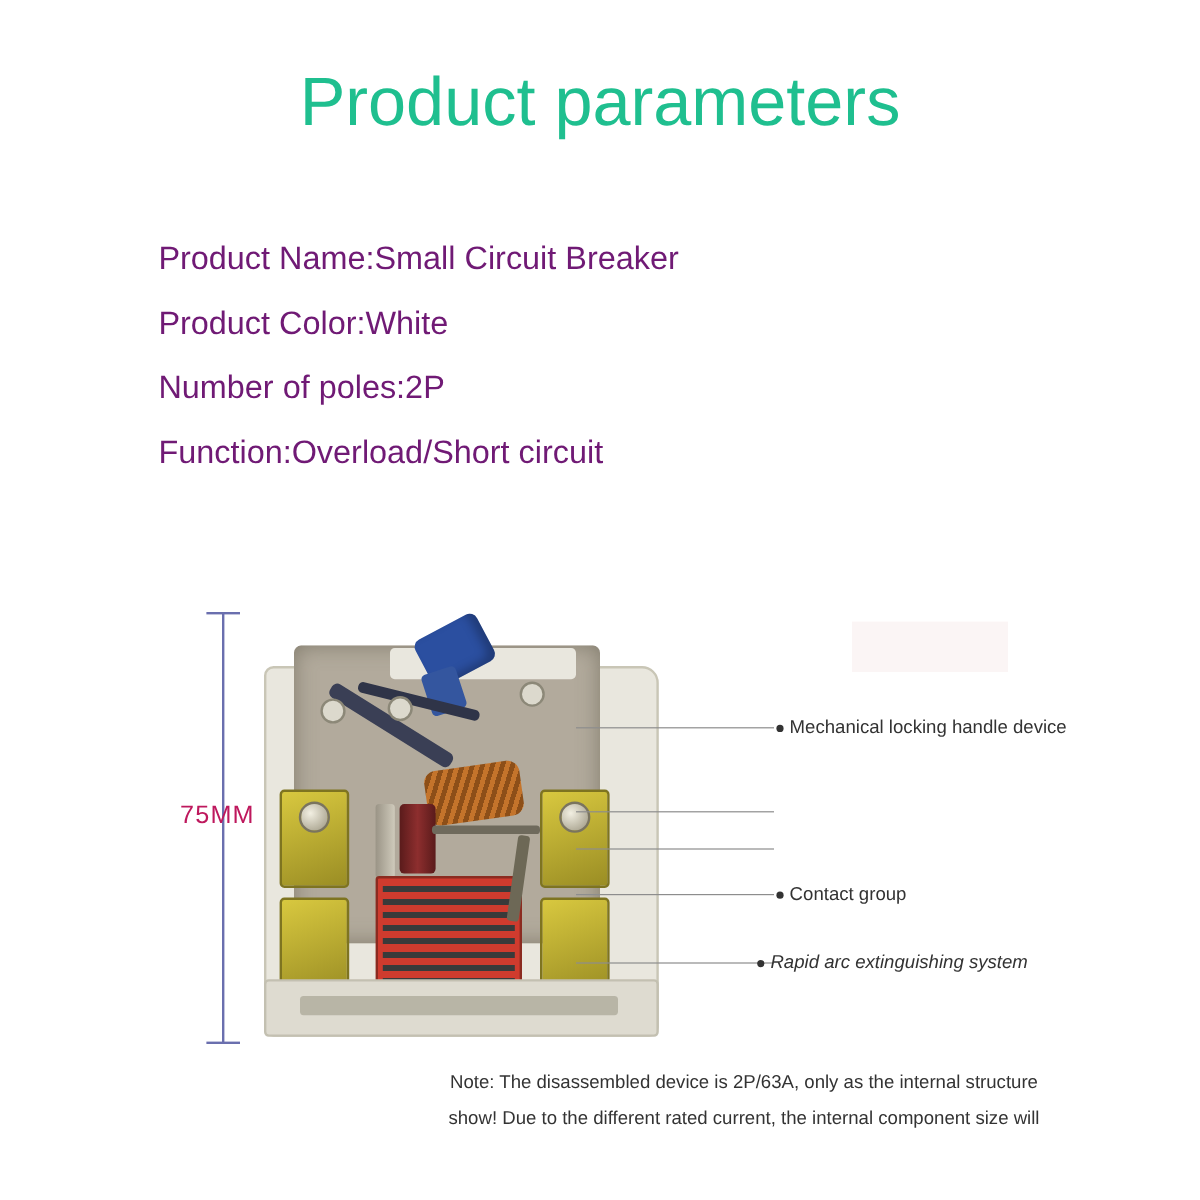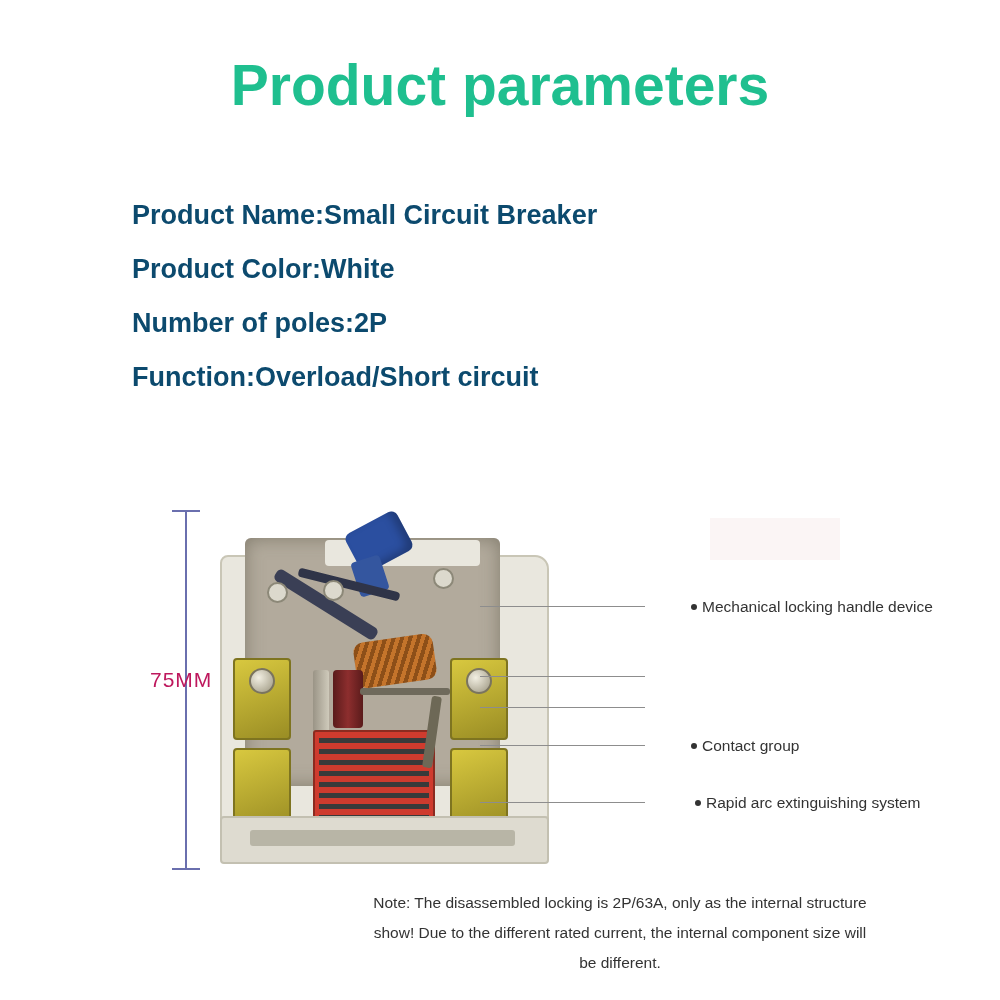--- a/index.html
+++ b/index.html
@@ -17,38 +17,37 @@
   }
 
   
   .title {
     position: absolute;
     left: 0;
     top: 52px;
     width: 1000px;
     text-align: center;
     font-size: 57px;
-    font-weight: bold;
+    font-weight: normal;
     color: #1fbf8f;
     letter-spacing: 0px;
   }
 
   
   .specs {
     position: absolute;
     left: 132px;
     top: 188px;
     width: 820px;
   }
   .spec-line {
     font-size: 27px;
-    color: #0c4a6e;
+    color: #701a75;
     line-height: 54px;
     white-space: nowrap;
-    font-weight: bold;
   }
 
   
   .diagram {
     position: absolute;
     left: 150px;
     top: 500px;
     width: 760px;
     height: 390px;
   }
@@ -281,21 +280,20 @@
     border-radius: 3px;
     transform: rotate(8deg);
   }
 
   
   .callout {
     position: absolute;
     font-size: 15.5px;
     color: #333;
     white-space: nowrap;
-    margin-left: 44px;
   }
   .callout .dot {
     position: absolute;
     left: -11px;
     top: 6px;
     width: 6px;
     height: 6px;
     background: #333;
     border-radius: 50%;
   }
@@ -392,25 +390,24 @@
   <div class="leader" style="left:330px; top:302px; width:165px;"></div>
 
   <div class="callout" style="left:508px; top:98px;">
     <span class="dot"></span>
     <span>Mechanical locking handle device</span>
   </div>
   <div class="callout" style="left:508px; top:237px;">
     <span class="dot"></span>
     <span>Contact group</span>
   </div>
-  <div class="callout" style="left:512px; top:294px;">
+  <div class="callout" style="left:492px; top:294px;font-style:italic;">
     <span class="dot"></span>
     <span>Rapid arc extinguishing system</span>
   </div>
 </div>
 
 <div class="watermark"></div>
 
 <div class="note">
-  <div>Note: The disassembled locking is 2P/63A, only as the internal structure</div>
+  <div>Note: The disassembled device is 2P/63A, only as the internal structure</div>
   <div>show! Due to the different rated current, the internal component size will</div>
-  <div>be different.</div>
 </div>
 
 </body></html>

